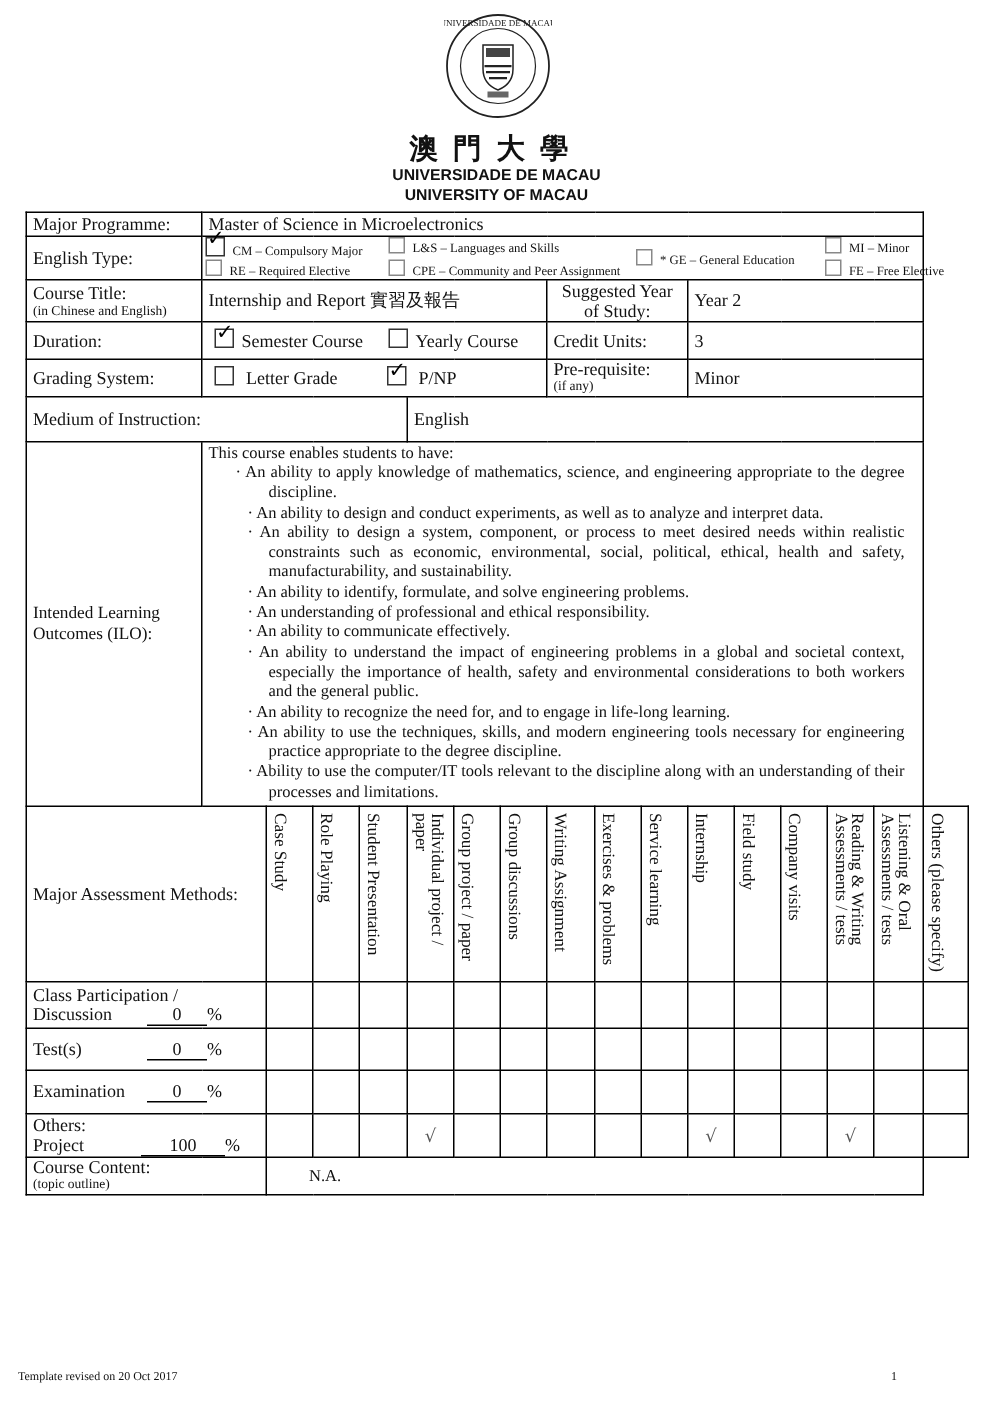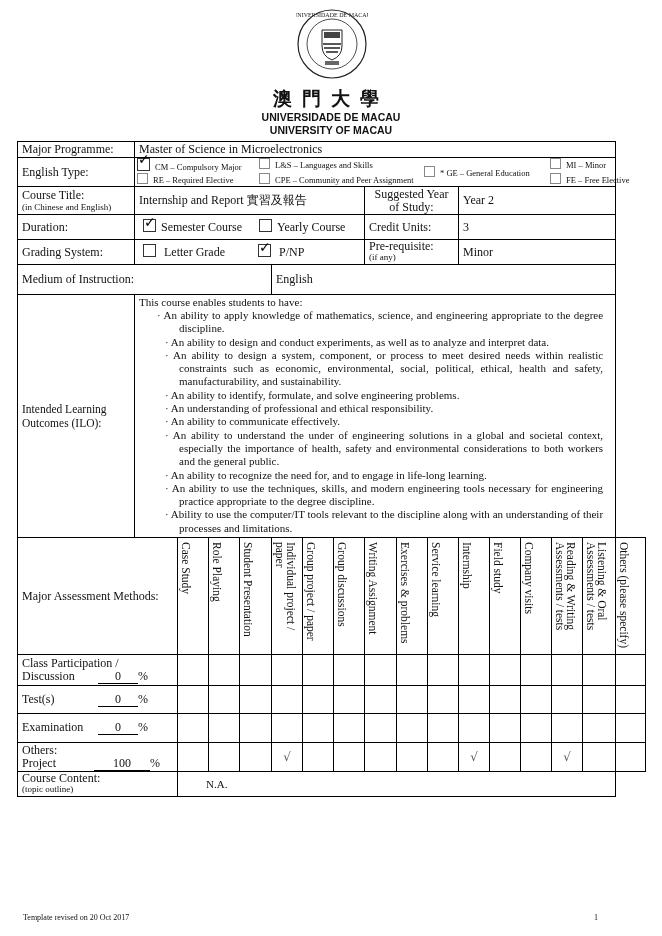--- a/index.html
+++ b/index.html
@@ -23,21 +23,21 @@
   .cb.big.checked::after { font-size: 14px; top: -6px; left: 0px; }
   .ct-grid { display: grid; grid-template-columns: 122px 165px 126px 80px; font-size: 8.5px; line-height: 12px; }
   .ct-grid .cell { white-space: nowrap; }
   .ilo-list { margin: 0; padding: 0; list-style: none; font-size: 11px; line-height: 13.3px; text-align: justify; }
   .ilo-list li { padding-left: 40px; text-indent: -14px; }
   .ilo-list li.first { padding-left: 40px; text-indent: -22px; }
   .ilo-list li::before { content: "\00B7  "; white-space: pre; }
   .vert { writing-mode: vertical-rl; font-size: 11.5px; line-height: 11px; white-space: nowrap; text-align: left; height: 110px; padding-top: 4px; }
   .tick { text-align: center; font-size: 12px; font-family: "DejaVu Sans", sans-serif; color: #555; }
   .pct { display: inline-block; border-bottom: 1px solid #000; text-align: center; }
-  .footer-left { position: absolute; left: 23px; top: 913px; font-size: 8px; }
+  .footer-left { position: absolute; left: 12px; top: 913px; font-size: 8px; }
   .footer-right { position: absolute; left: 594px; top: 913px; font-size: 8px; }
 </style>
 </head>
 <body>
 
 <div class="header">
   <svg class="seal" viewBox="0 0 72 72">
     <circle cx="36" cy="36" r="34" fill="none" stroke="#222" stroke-width="1.2"></circle>
     <circle cx="36" cy="36" r="25" fill="none" stroke="#222" stroke-width="0.8"></circle>
     <path d="M26 22 h20 v16 q0 10 -10 14 q-10 -4 -10 -14 z" fill="#fff" stroke="#222" stroke-width="1"></path>
@@ -135,21 +135,21 @@
     <td style="font-size:11.5px; line-height:14px;">Intended Learning Outcomes (ILO):</td>
     <td colspan="15" style="padding:1px 12px 2px 4px; vertical-align:top;">
       <div style="font-size:11px; line-height:13px;">This course enables students to have:</div>
       <ul class="ilo-list">
         <li class="first">An ability to apply knowledge of mathematics, science, and engineering appropriate to the degree discipline.</li>
         <li>An ability to design and conduct experiments, as well as to analyze and interpret data.</li>
         <li>An ability to design a system, component, or process to meet desired needs within realistic constraints such as economic, environmental, social, political, ethical, health and safety, manufacturability, and sustainability.</li>
         <li>An ability to identify, formulate, and solve engineering problems.</li>
         <li>An understanding of professional and ethical responsibility.</li>
         <li>An ability to communicate effectively.</li>
-        <li>An ability to understand the under of engineering solutions in a global and societal context, especially the importance of health, safety and environmental considerations to both workers and the general public.</li>
+        <li>An ability to understand the impact of engineering problems in a global and societal context, especially the importance of health, safety and environmental considerations to both workers and the general public.</li>
         <li>An ability to recognize the need for, and to engage in life-long learning.</li>
         <li>An ability to use the techniques, skills, and modern engineering tools necessary for engineering practice appropriate to the degree discipline.</li>
         <li>Ability to use the computer/IT tools relevant to the discipline along with an understanding of their processes and limitations.</li>
       </ul>
     </td>
   </tr>
 
   <tr style="height:117px">
     <td colspan="2">Major Assessment Methods:</td>
     <td style="vertical-align:top; padding:0 2px;">

